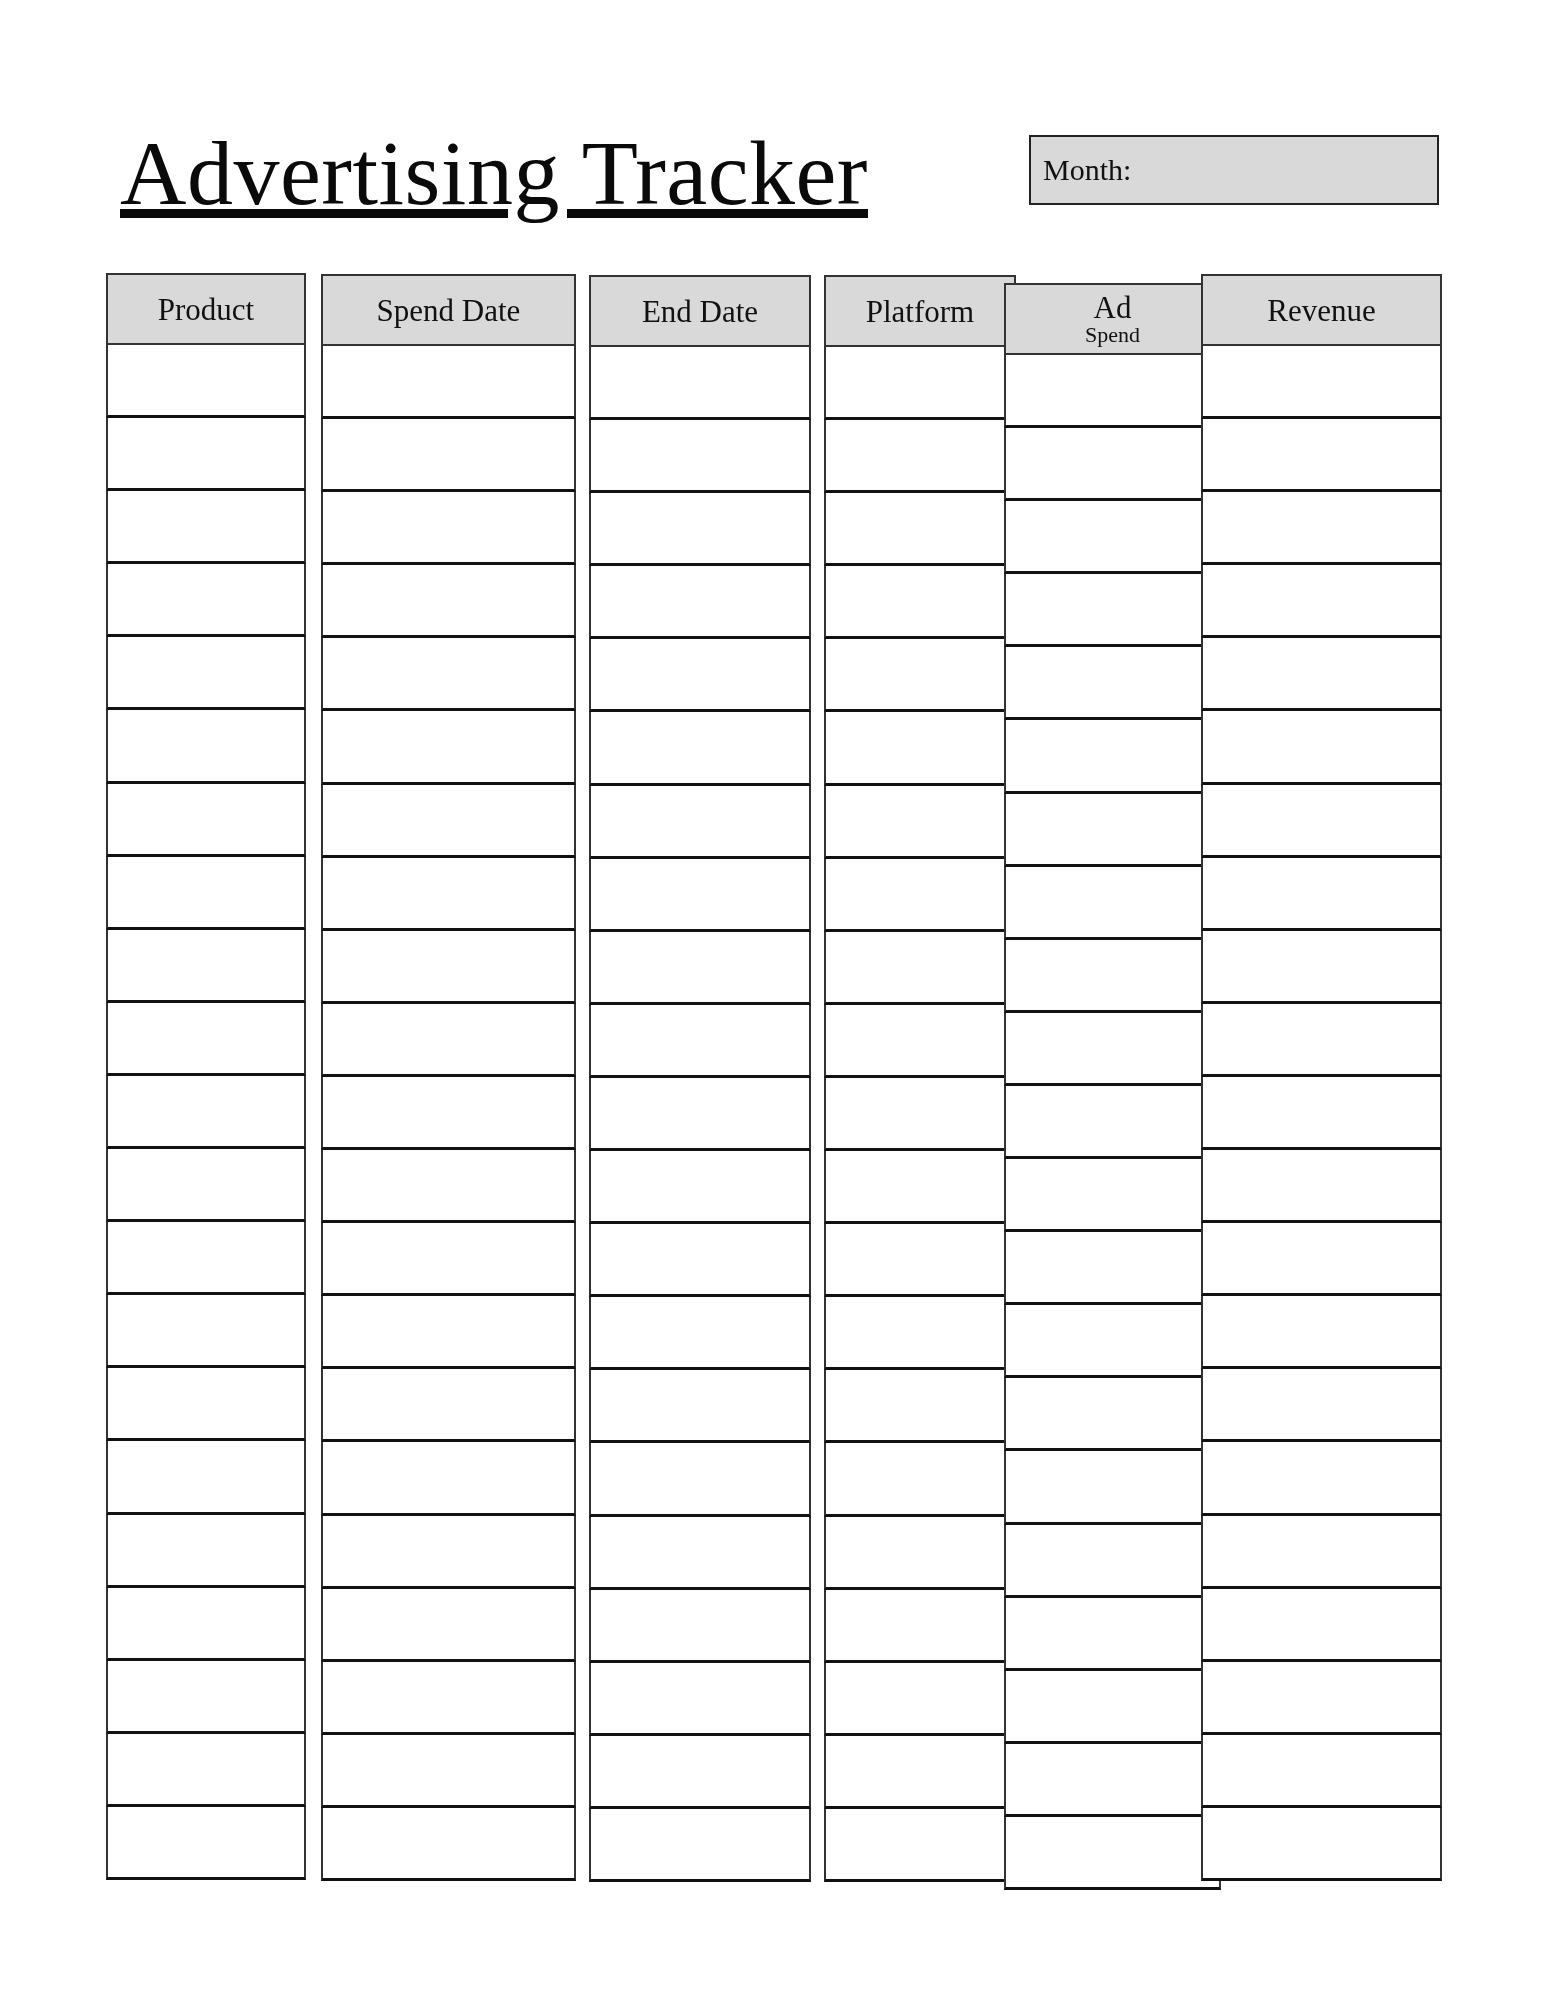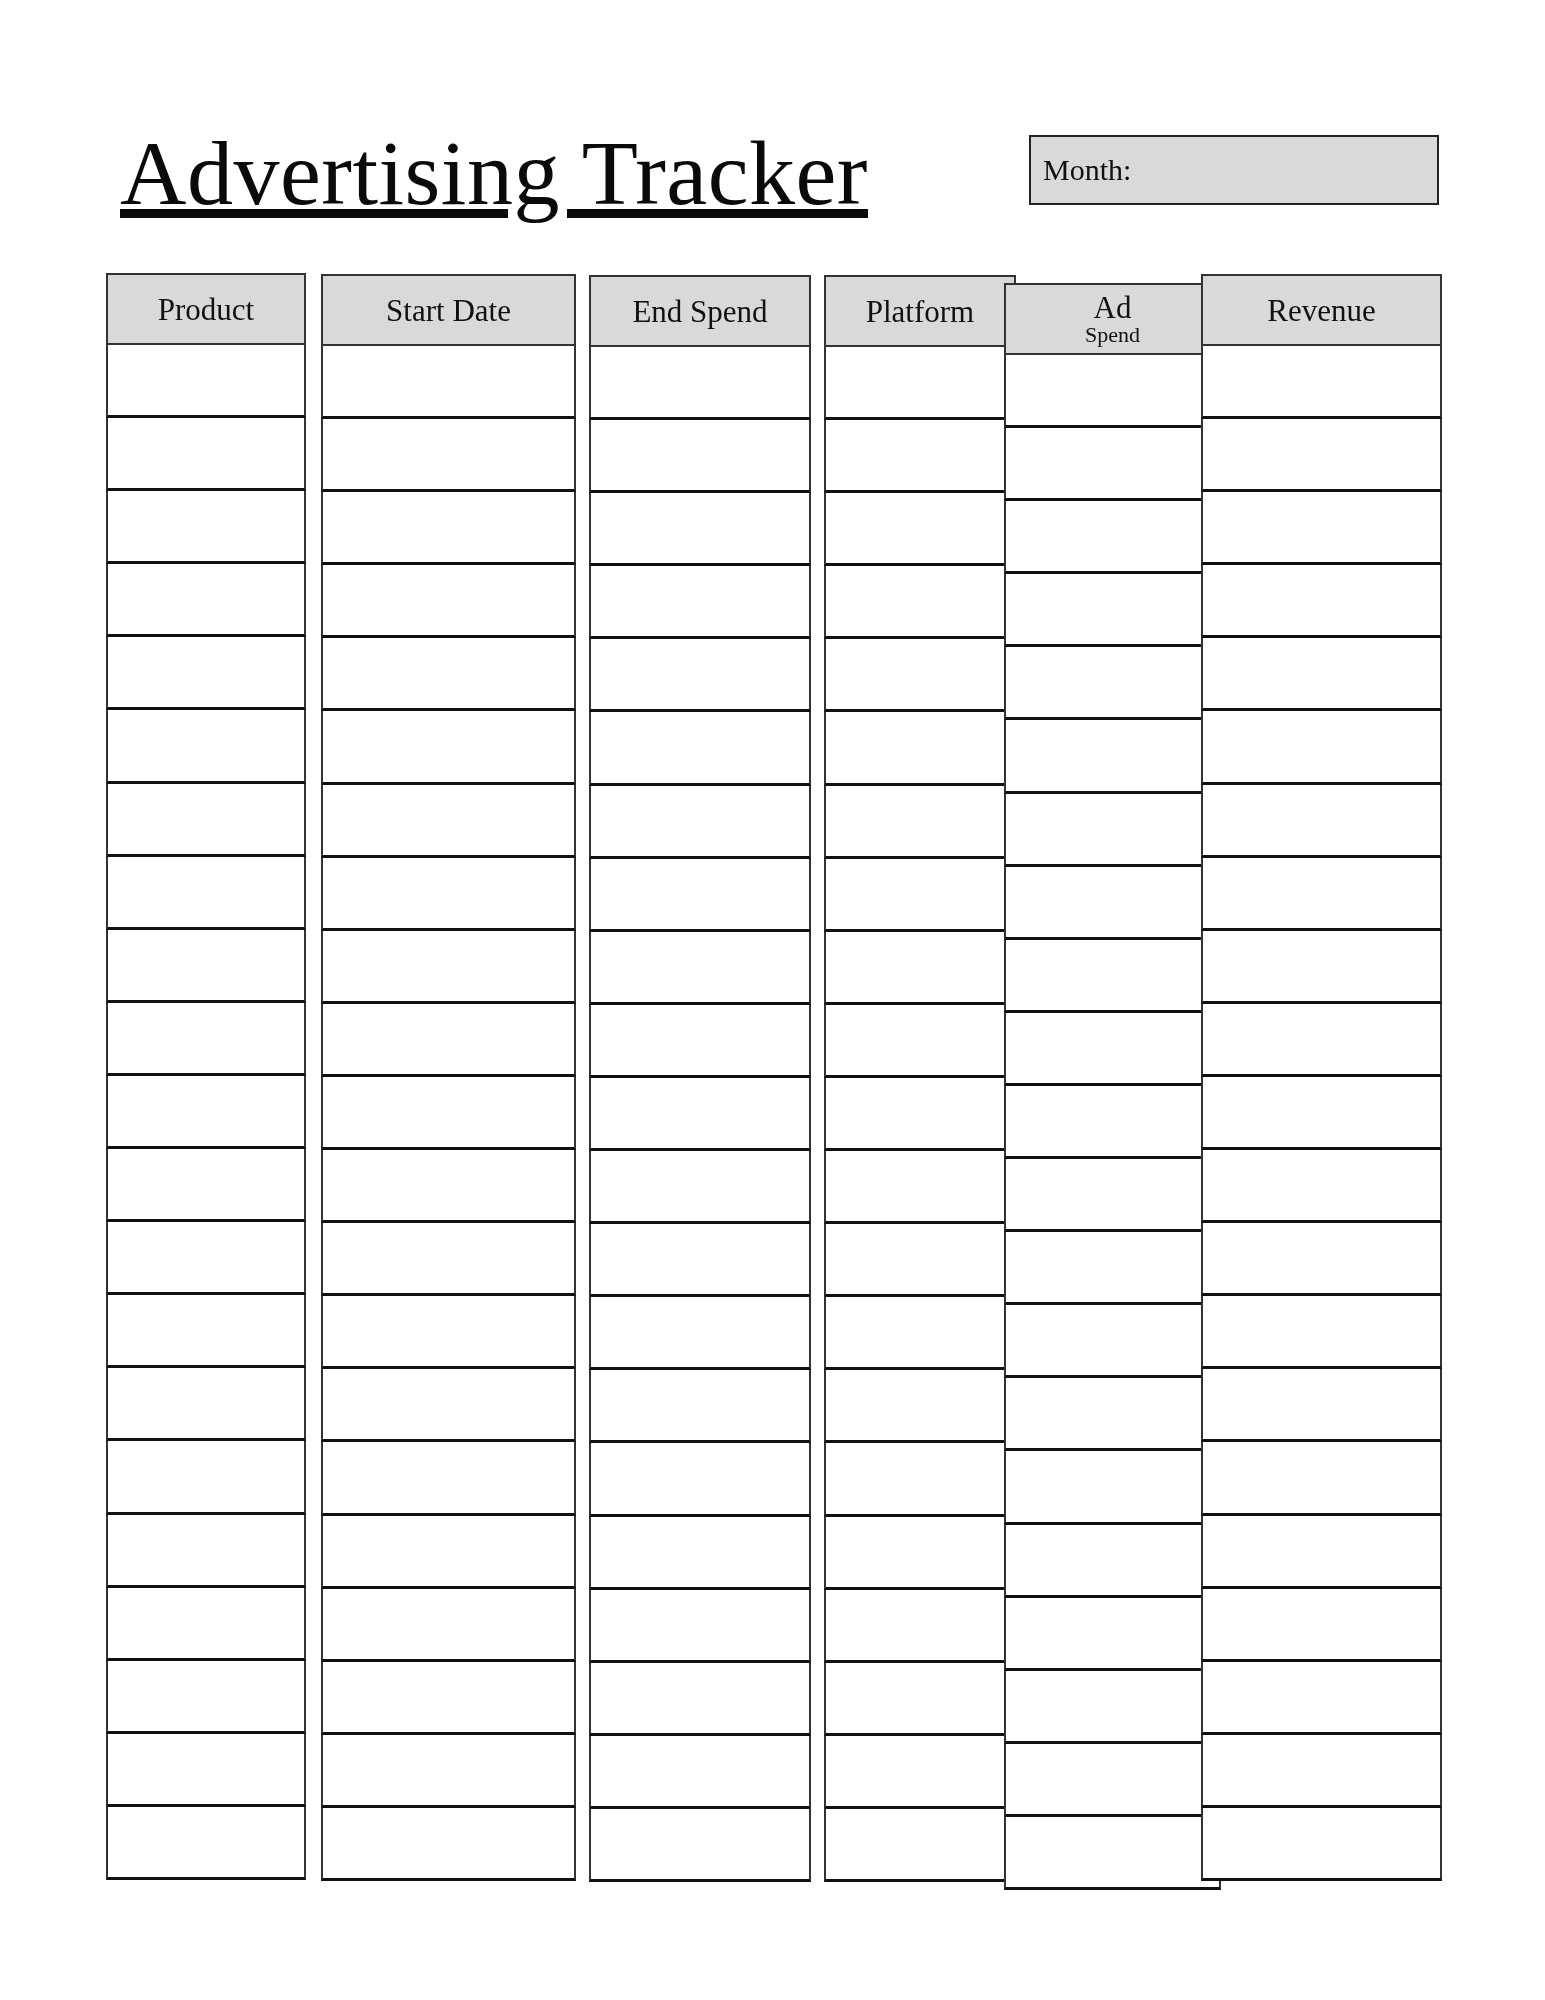--- a/index.html
+++ b/index.html
@@ -45,21 +45,21 @@
       <div class="cell"></div>
       <div class="cell"></div>
       <div class="cell"></div>
       <div class="cell"></div>
       <div class="cell"></div>
       <div class="cell"></div>
       <div class="cell"></div>
     </div>
     <div class="col" style="left: 321px; top: 274px; width: 255px;">
       <div class="col-head">
-        <span>Start Date</span>
+        <span>Spend Date</span>
       </div>
       <div class="cell"></div>
       <div class="cell"></div>
       <div class="cell"></div>
       <div class="cell"></div>
       <div class="cell"></div>
       <div class="cell"></div>
       <div class="cell"></div>
       <div class="cell"></div>
       <div class="cell"></div>
@@ -71,21 +71,21 @@
       <div class="cell"></div>
       <div class="cell"></div>
       <div class="cell"></div>
       <div class="cell"></div>
       <div class="cell"></div>
       <div class="cell"></div>
       <div class="cell"></div>
     </div>
     <div class="col" style="left: 589px; top: 275px; width: 222px;">
       <div class="col-head">
-        <span>End Spend</span>
+        <span>End Date</span>
       </div>
       <div class="cell"></div>
       <div class="cell"></div>
       <div class="cell"></div>
       <div class="cell"></div>
       <div class="cell"></div>
       <div class="cell"></div>
       <div class="cell"></div>
       <div class="cell"></div>
       <div class="cell"></div>

